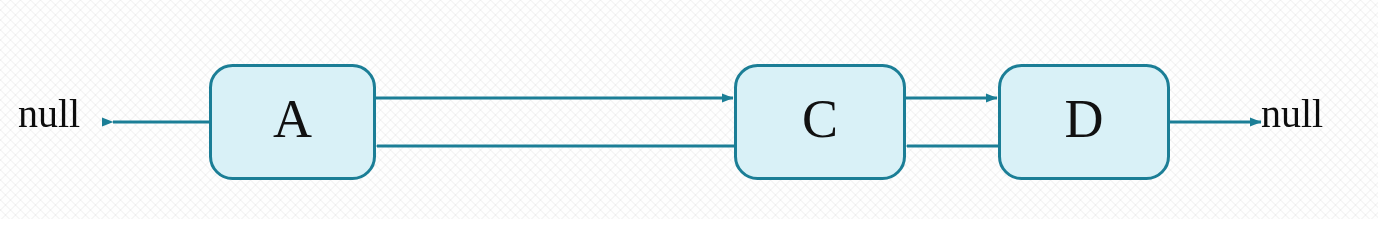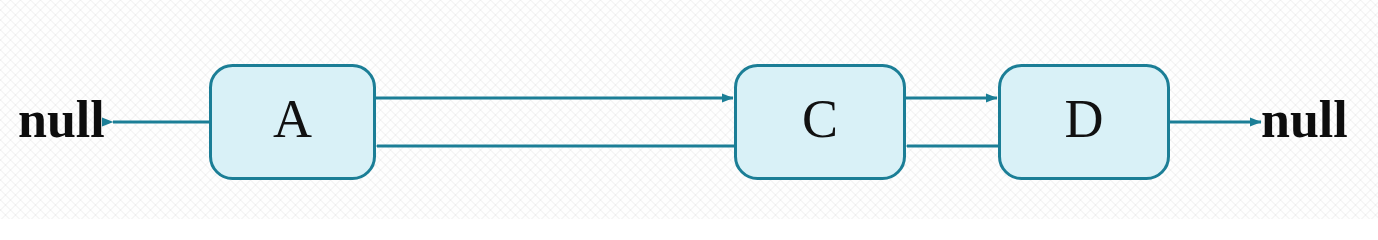--- a/index.html
+++ b/index.html
@@ -32,26 +32,25 @@
     font-size: 54px;
     color: #111111;
     line-height: 1;
     text-align: center;
     pointer-events: none;
     user-select: none;
   }
   .null-label {
     position: absolute;
     font-family: "Liberation Serif", "DejaVu Serif", serif;
-    font-size: 52px;
+    font-size: 40px;
     color: #0d0d0d;
     line-height: 1;
     white-space: nowrap;
     user-select: none;
-    font-weight: bold;
   }
 </style>
 </head>
 <body>
 
 <div id="canvas">
 
   <svg id="diagram-svg" viewBox="0 0 1378 219" xmlns="http://www.w3.org/2000/svg">
     <defs>
       <marker id="arrow-right" viewBox="0 0 12 10" refX="11.5" refY="5" markerWidth="12" markerHeight="10" orient="auto-start-reverse" markerUnits="userSpaceOnUse">

